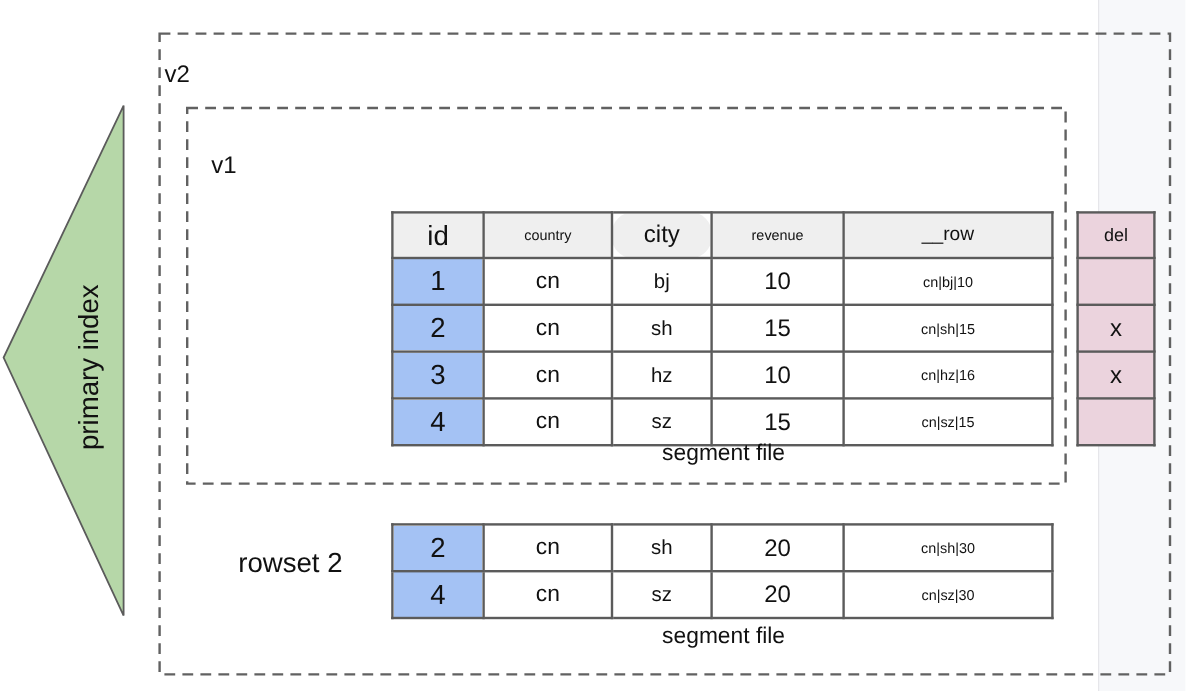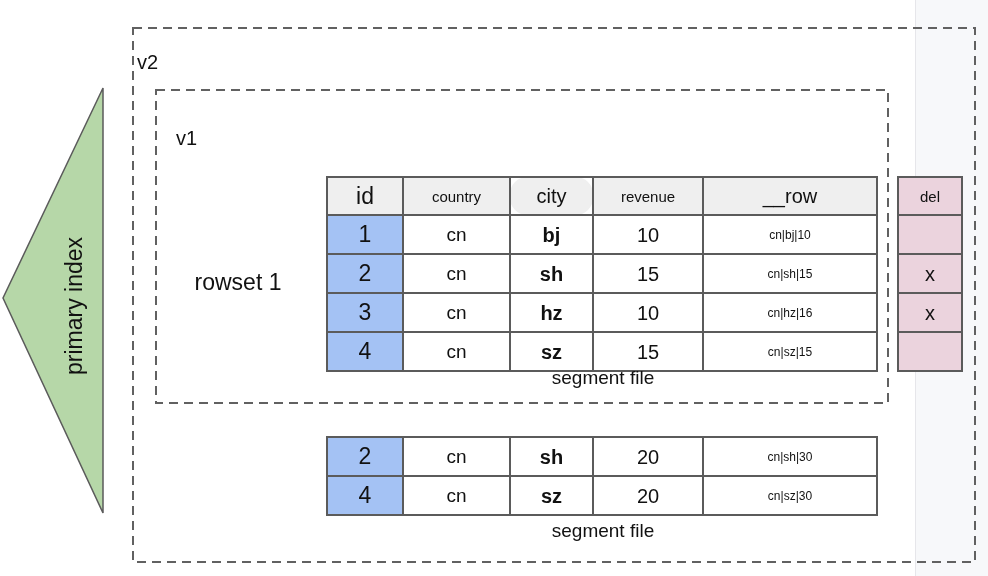--- a/index.html
+++ b/index.html
@@ -34,26 +34,26 @@
     text-align: center;
     vertical-align: middle;
     padding: 0;
     line-height: 1;
     overflow: hidden;
   }
   tr.hdr td { background: #efefef; height: 36px; }
   tr.data td { height: 37px; }
   td.c-id { background: #a4c2f4; }
   td.h-id { font-size: 23px; }
-  td.h-country, td.h-revenue { font-size: 15px; }
+  td.h-country, td.h-revenue { font-size: 12px; }
   td.h-city { font-size: 20px; border-radius: 17px; }
-  td.h-row { font-size: 20px; margin-left: 28px; }
+  td.h-row { font-size: 16px; margin-left: 28px; }
   td.d-id { font-size: 23px; }
   td.d-country { font-size: 19px; }
-  td.d-city { font-size: 20px; font-weight: bold; }
+  td.d-city { font-size: 17px; }
   td.d-revenue { font-size: 20px; }
   td.d-row { font-size: 12px; }
 
   table.delcol { position: absolute; border-collapse: collapse; table-layout: fixed; }
   table.delcol td {
     border: 2px solid #5b5b5b;
     background: #ebd3dd;
     text-align: center;
     vertical-align: middle;
     padding: 0;
@@ -73,21 +73,20 @@
     <rect x="133" y="28" width="842" height="534" fill="none" stroke="#616161" stroke-width="2" stroke-dasharray="9 6"></rect>
     <rect x="156" y="90" width="732" height="313" fill="none" stroke="#616161" stroke-width="2" stroke-dasharray="9 6"></rect>
     <polygon points="103,88 3,298 103,513" fill="#b6d7a8" stroke="#5b5b5b" stroke-width="1.5"></polygon>
     <text x="76" y="306" transform="rotate(-90 76 306)" text-anchor="middle" dominant-baseline="middle" font-size="23" fill="#111" font-family="Liberation Sans, sans-serif">primary index</text>
   </svg>
 
   <div class="label v-label" style="left:137px; top:50px;">v2</div>
 
   <div class="label v-label" style="left:176px; top:106px;margin-top:20px;">v1</div>
 
-  <div class="label rowset-label" style="left:168px; top:269px; width:140px; text-align:center;">rowset 1</div>
 
   <table class="rs" style="left:326px; top:176px;">
     <colgroup>
       <col style="width:76px">
         <col style="width:107px">
         <col style="width:83px">
       <col style="width:110px">
         <col style="width:174px">
     </colgroup>
     <tbody>
@@ -147,20 +146,21 @@
         </tr>
     <tr>
           <td class="flag">x</td>
         </tr>
     <tr>
           <td class="flag"></td>
         </tr>
   </tbody>
     </table>
 
+  <div class="label rowset-label" style="left:168px; top:456px; width:148px; text-align:center;">rowset 2</div>
 
   <table class="rs" style="left:326px; top:436px;">
     <colgroup>
       <col style="width:76px">
         <col style="width:107px">
         <col style="width:83px">
       <col style="width:110px">
         <col style="width:174px">
     </colgroup>
     <tbody>

